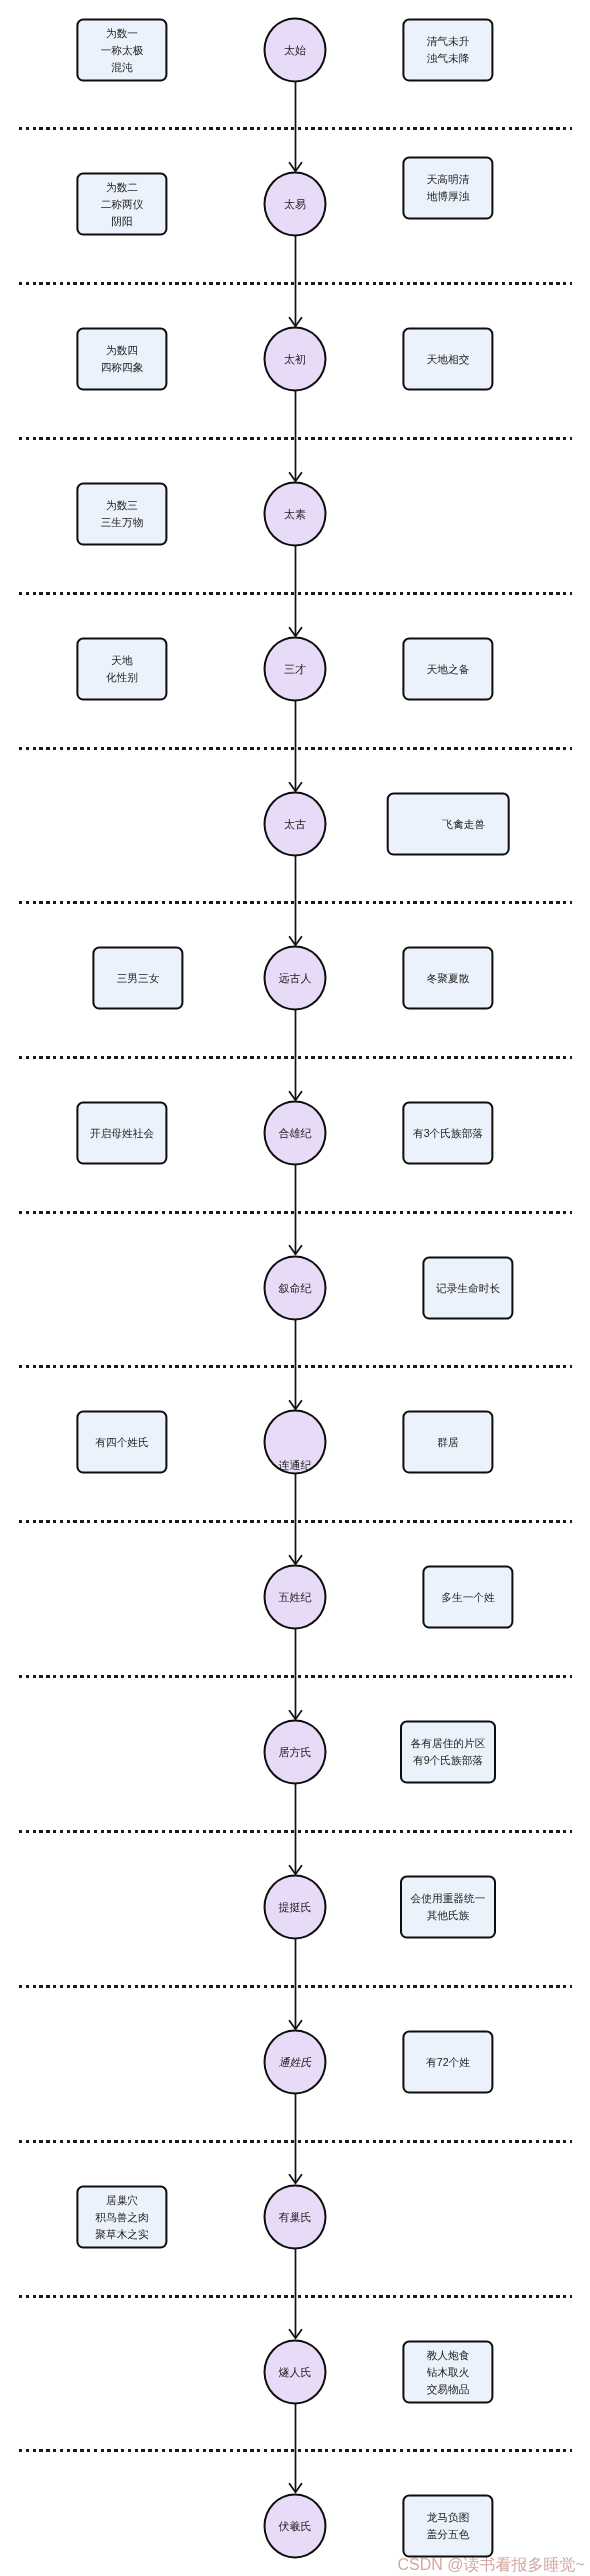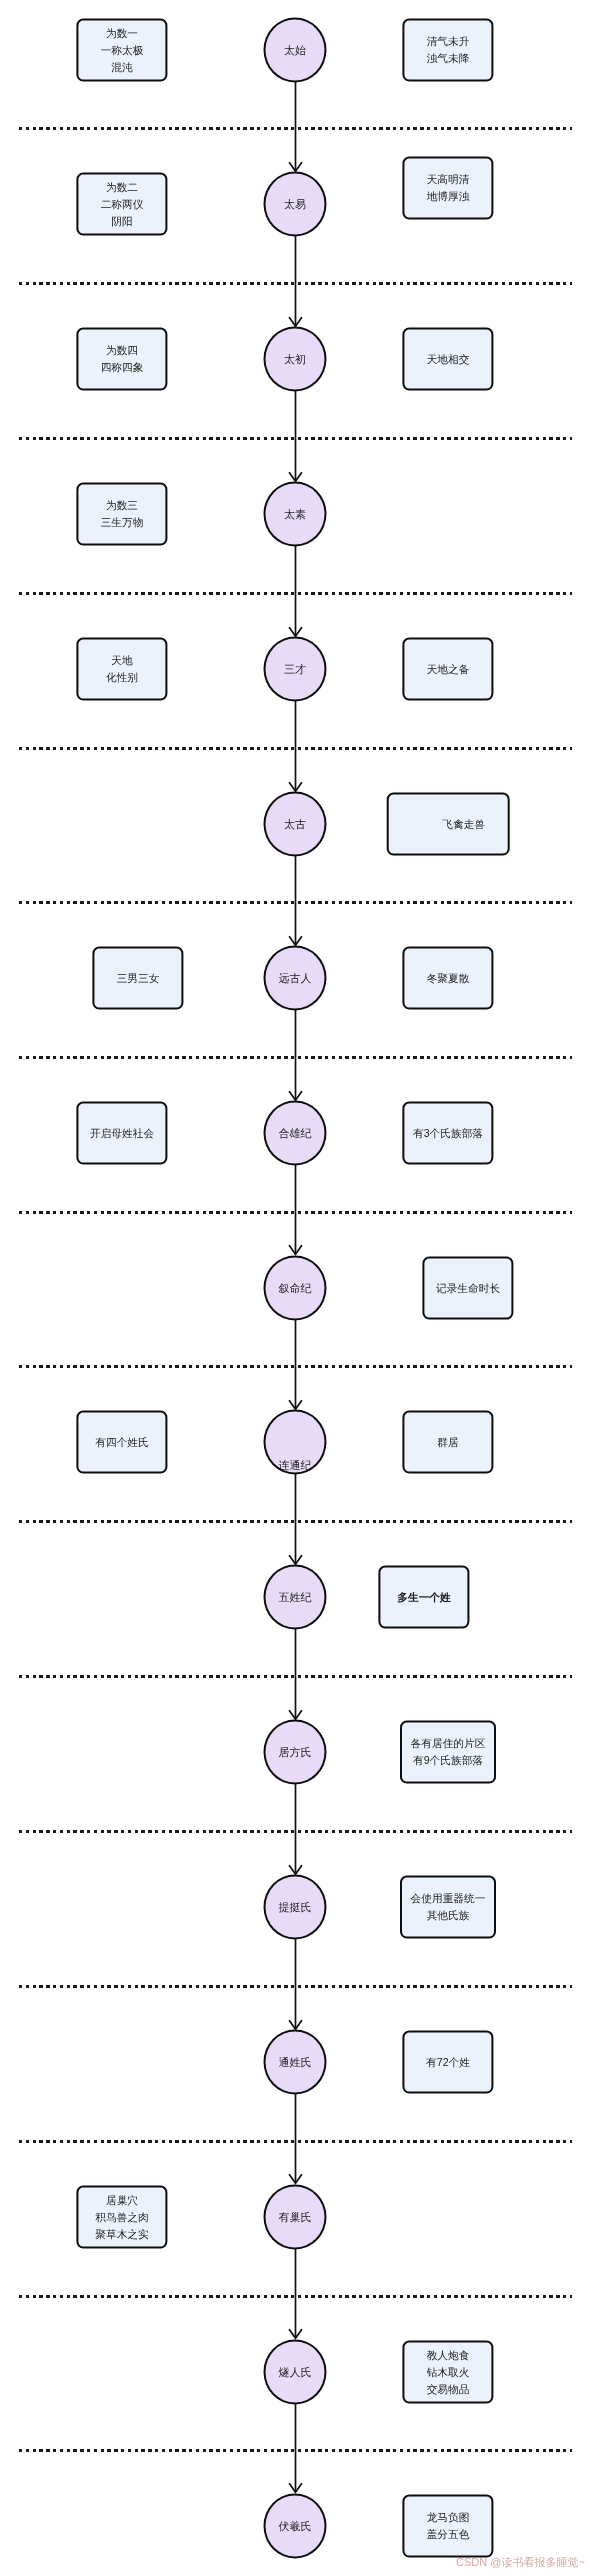--- a/index.html
+++ b/index.html
@@ -59,21 +59,21 @@
     height:2.6px;
     background:repeating-linear-gradient(90deg,#1a1a1a 0 3.4px,transparent 3.4px 6.8px);
   }
   .connector{
     position:absolute;
   }
   .watermark{
     position:absolute;
     right:5.1px;
     top:2555px;
-    font-size:11px;
+    font-size:16px;
     color:#d2a8a2;
     white-space:nowrap;
   }
 </style>
 </head>
 <body>
 
 <div id="canvas">
   <div class="watermark">CSDN @读书看报多睡觉~</div>
 <div class="circle" style="left: 295px; top: 50px;">
@@ -212,21 +212,21 @@
       <div class="line">群居</div>
     </div>
     <svg width="19" height="92" class="connector" style="left: 286px; top: 1474px;" viewBox="0 0 22 107">
       <line x1="11" y1="0" x2="11" y2="104" stroke="#111" stroke-width="2"></line>
       <path d="M4 95 L11 105 L18 95" fill="none" stroke="#111" stroke-width="2" stroke-linecap="round"></path>
     </svg>
     <div class="separator" style="top: 1520px;"></div>
     <div class="circle" style="left: 295px; top: 1597px;">
       <span class="circle-label">五姓纪</span>
     </div>
-    <div class="side-box" style="left: 424px; top: 1597px; font-weight: bold;">
+    <div class="side-box" style="left: 468px; top: 1597px;">
       <div class="line">多生一个姓</div>
     </div>
     <svg width="19" height="92" class="connector" style="left: 286px; top: 1629px;" viewBox="0 0 22 107">
       <line x1="11" y1="0" x2="11" y2="104" stroke="#111" stroke-width="2"></line>
       <path d="M4 95 L11 105 L18 95" fill="none" stroke="#111" stroke-width="2" stroke-linecap="round"></path>
     </svg>
     <div class="separator" style="top: 1675px;"></div>
     <div class="circle" style="left: 295px; top: 1752px;">
       <span class="circle-label">居方氏</span>
     </div>
@@ -244,21 +244,21 @@
     </div>
     <div class="side-box" style="left: 448px; top: 1907px;">
       <div class="line">会使用重器统一</div>
       <div class="line">其他氏族</div>
     </div>
     <svg width="19" height="92" class="connector" style="left: 286px; top: 1939px;" viewBox="0 0 22 107">
       <line x1="11" y1="0" x2="11" y2="104" stroke="#111" stroke-width="2"></line>
       <path d="M4 95 L11 105 L18 95" fill="none" stroke="#111" stroke-width="2" stroke-linecap="round"></path>
     </svg>
     <div class="separator" style="top: 1985px;"></div>
-    <div class="circle" style="left: 295px; top: 2062px;">
+    <div class="circle" style="left: 295px; top: 2062px; font-style: italic;">
       <span class="circle-label">通姓氏</span>
     </div>
     <div class="side-box" style="left: 448px; top: 2062px;">
       <div class="line">有72个姓</div>
     </div>
     <svg width="19" height="92" class="connector" style="left: 286px; top: 2093px;" viewBox="0 0 22 107">
       <line x1="11" y1="0" x2="11" y2="104" stroke="#111" stroke-width="2"></line>
       <path d="M4 95 L11 105 L18 95" fill="none" stroke="#111" stroke-width="2" stroke-linecap="round"></path>
     </svg>
     <div class="separator" style="top: 2140px;"></div>

